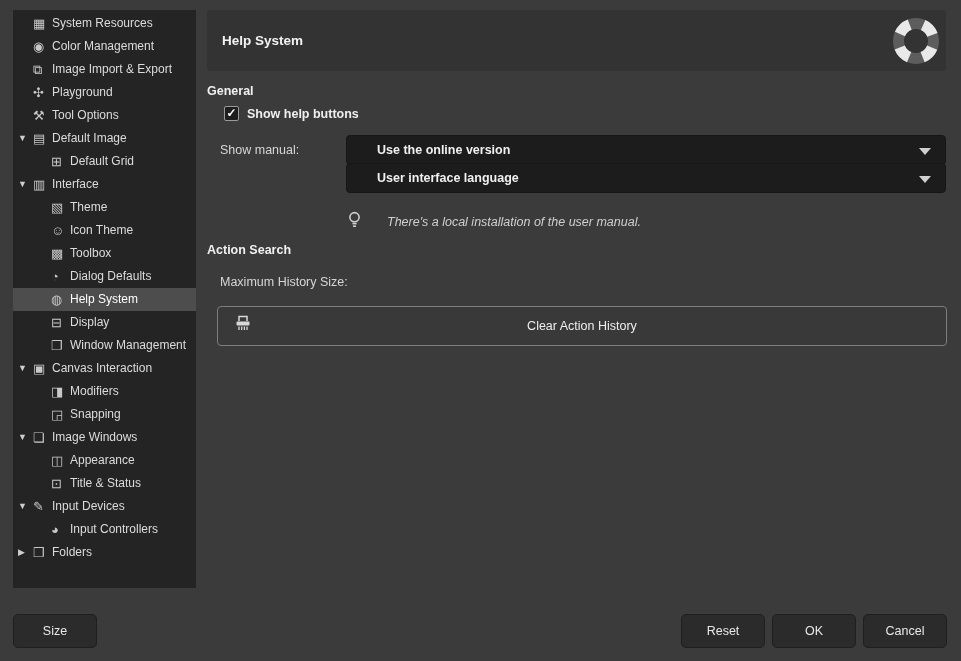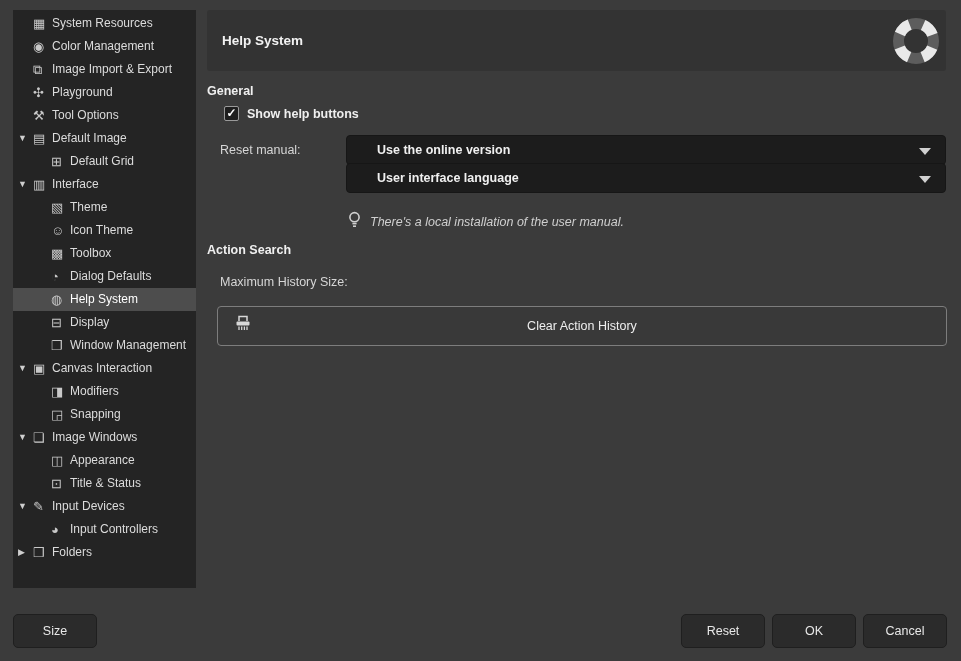--- a/index.html
+++ b/index.html
@@ -58,21 +58,21 @@
   }
   #select-manual { top:135px; }
   #select-language { top:163px; }
   .select .val { padding-left:14px; font-weight:600; color:#f0f0f0; }
   .select .arrow {
     position:absolute; right:14px; top:12px; width:0; height:0;
     border-left:6px solid transparent; border-right:6px solid transparent;
     border-top:7px solid #d0d0d0;
   }
 
-  .hintrow { position:absolute; left:347px; top:211px; display:flex; align-items:center; gap:8px; }
+  .hintrow { position:absolute; left:347px; top:211px; display:flex; align-items:center; gap:25px; }
   .hintrow .txt { font-style:italic; color:#cfcfcf; }
 
   .spinner {
     position:absolute; left:346px; top:266px; height:32px;
     display:flex; border:1px solid #5a5a5a; border-radius:4px; overflow:hidden;
     background:#1b1b1b;
   }
   .spin-val {
     width:46px; background:#1b1b1b; color:#eeeeee;
     display:flex; align-items:center; padding-left:10px; cursor:text;
@@ -240,21 +240,21 @@
     </span>
   </div>
 
   <div class="sect-head" id="general-head">General</div>
 
   <div class="checkrow">
     <span class="checkbox">✓</span>
     <span class="checklabel">Show help buttons</span>
   </div>
 
-  <div class="fieldlabel" id="user-manual-label">Reset manual:</div>
+  <div class="fieldlabel" id="user-manual-label">Show manual:</div>
 
   <div class="select" id="select-manual">
     <span class="val">Use the online version</span>
     <span class="arrow"></span>
   </div>
 
   <div class="select" id="select-language">
     <span class="val">User interface language</span>
     <span class="arrow"></span>
   </div>

